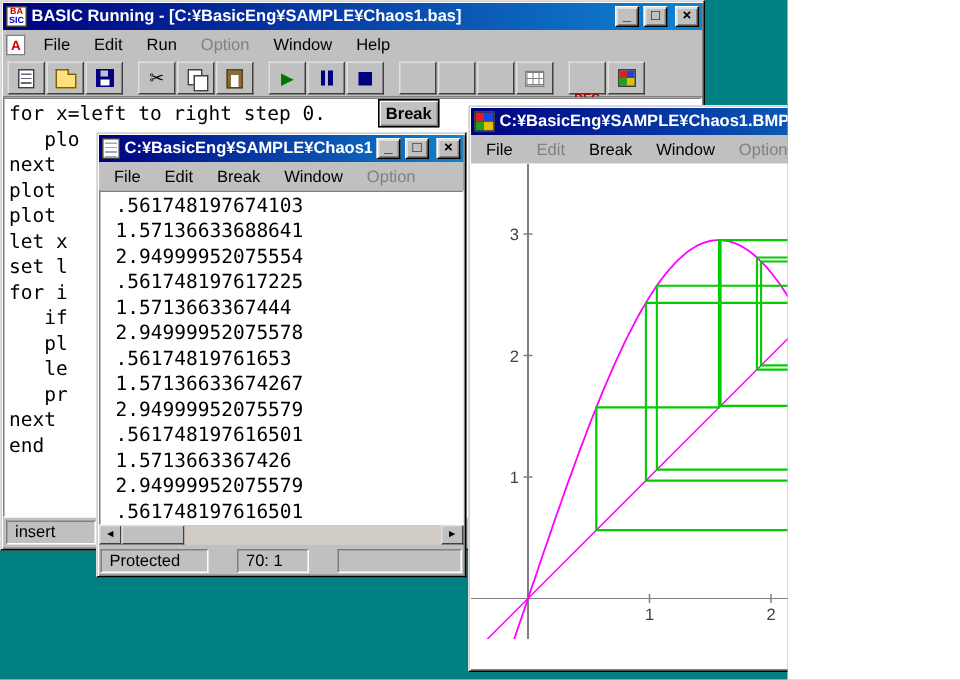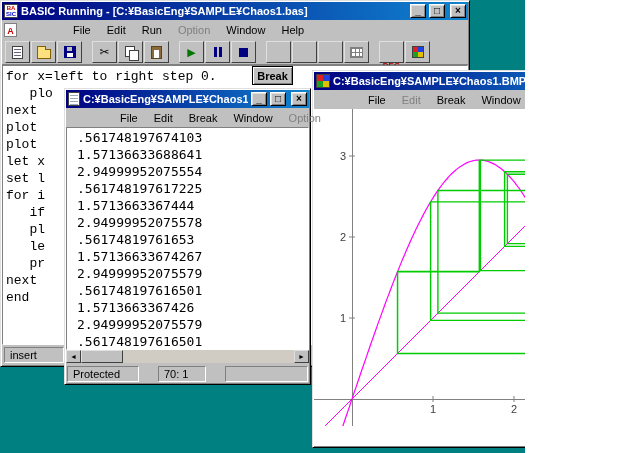--- a/index.html
+++ b/index.html
@@ -24,21 +24,21 @@
   .logo-top { font:bold 6px "Liberation Sans",sans-serif; color:#cc0000; }
   .logo-bottom { font:bold 6px "Liberation Sans",sans-serif; color:#0000cc; }
   .doc-mini { flex:0 0 12px; width:12px; height:14px; background:#fff; border:1px solid #404040;
               background-image:repeating-linear-gradient(#9ab 0 1px, transparent 1px 3px); background-size:8px 10px;
               background-position:1px 2px; background-repeat:no-repeat; }
   .bmp-mini { flex:0 0 14px; width:14px; height:14px; border:1px solid #404040;
               background-image:linear-gradient(90deg,#e02020 0 50%,#2040e0 50% 100%),linear-gradient(90deg,#20a020 0 50%,#e0c000 50% 100%);
               background-size:12px 6px; background-position:0 0,0 6px; background-repeat:no-repeat; }
 
   .menubar { flex:0 0 19px; display:flex; align-items:center; font-size:11px; padding:0 2px; }
-  .menu-items { display:flex; align-items:center;margin-left:44px; }
+  .menu-items { display:flex; align-items:center; }
   .menu-item { padding:2px 8px; color:#000; }
   .menu-item.disabled { color:#808080; }
   .pencil-icon { width:13px; height:14px; background:#fff; border:1px solid #808080; margin-right:4px; text-align:center; }
   .pencil-icon i { font:bold 9px "Liberation Sans",sans-serif; font-style:normal; color:#cc0000; line-height:13px; }
 
   .toolbar { flex:0 0 26px; display:flex; align-items:center; padding:1px 3px; gap:1px; box-shadow:0 -1px 0 #808080 inset; }
   .tool-btn { width:25px; height:22px; background:#c0c0c0; border:1px solid; border-color:#dfdfdf #404040 #404040 #dfdfdf;
               display:flex; align-items:center; justify-content:center; }
   .tool-sep { width:8px; height:22px; }
   .mode-label { font:bold 9px "Liberation Sans",sans-serif; color:#000080;margin-top:36px; }
@@ -63,21 +63,21 @@
   .i-stop { width:9px; height:9px; background:#000080; }
   .i-grid { width:13px; height:11px; background:#fff; border:1px solid #808080;
             background-image:linear-gradient(#808080 1px,transparent 1px),linear-gradient(90deg,#808080 1px,transparent 1px);
             background-size:4px 4px; }
   .i-colors { width:12px; height:12px; border:1px solid #404040;
               background-image:linear-gradient(90deg,#e02020 0 50%,#2040e0 50% 100%),linear-gradient(90deg,#20a020 0 50%,#e0c000 50% 100%);
               background-size:10px 5px; background-position:0 0,0 5px; background-repeat:no-repeat; }
 
   .editor { flex:1; background:#fff; border:1px solid; border-color:#808080 #fff #fff #808080; padding:2px 3px;
             font:13px "DejaVu Sans Mono",monospace; line-height:17px; white-space:pre; overflow:hidden; color:#000; }
-  .code-line { height:17px;font-family:Liberation Mono, monospace; }
+  .code-line { height:17px; }
 
   .statusbar { flex:0 0 20px; display:flex; align-items:center; padding:1px 2px; gap:2px; }
   .status-cell { height:16px; border:1px solid; border-color:#808080 #fff #fff #808080; font-size:11px; padding:1px 5px; color:#000; }
   .insert-cell { width:60px; }
   .filler-cell { flex:1; }
 
   .txt-client { flex:1; background:#fff; border:1px solid; border-color:#808080 #fff #fff #808080; padding:1px 2px 1px 10px;
                 font:13px "DejaVu Sans Mono",monospace; line-height:17px; white-space:pre; overflow:hidden; color:#000; }
   .num-line { height:17px; }
   .hscroll { flex:0 0 13px; display:flex; background:#d8d8d8; }

